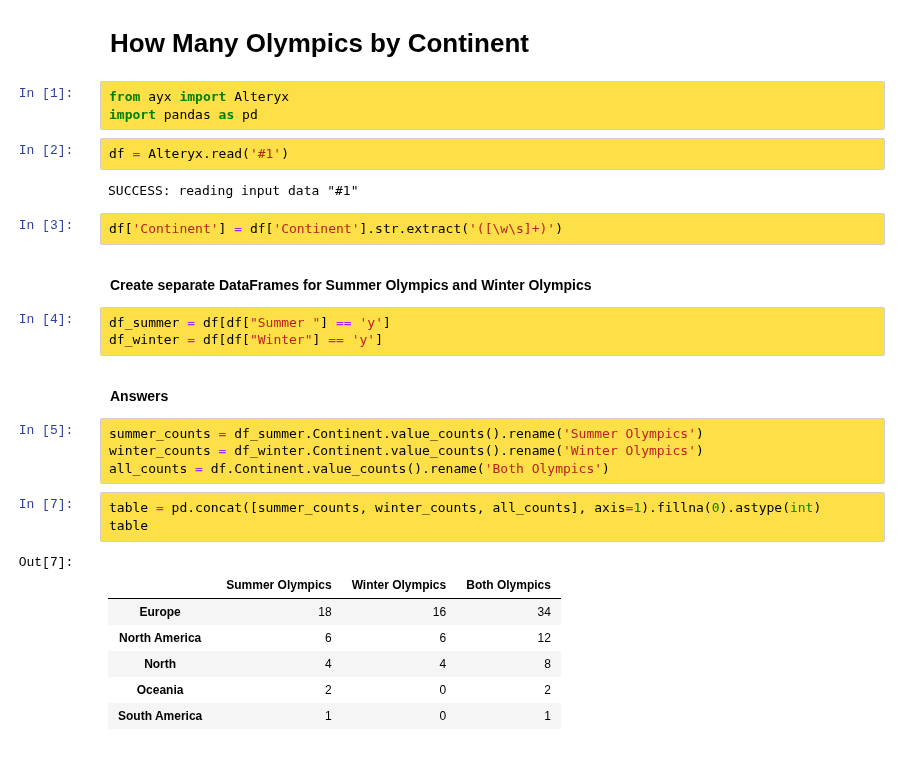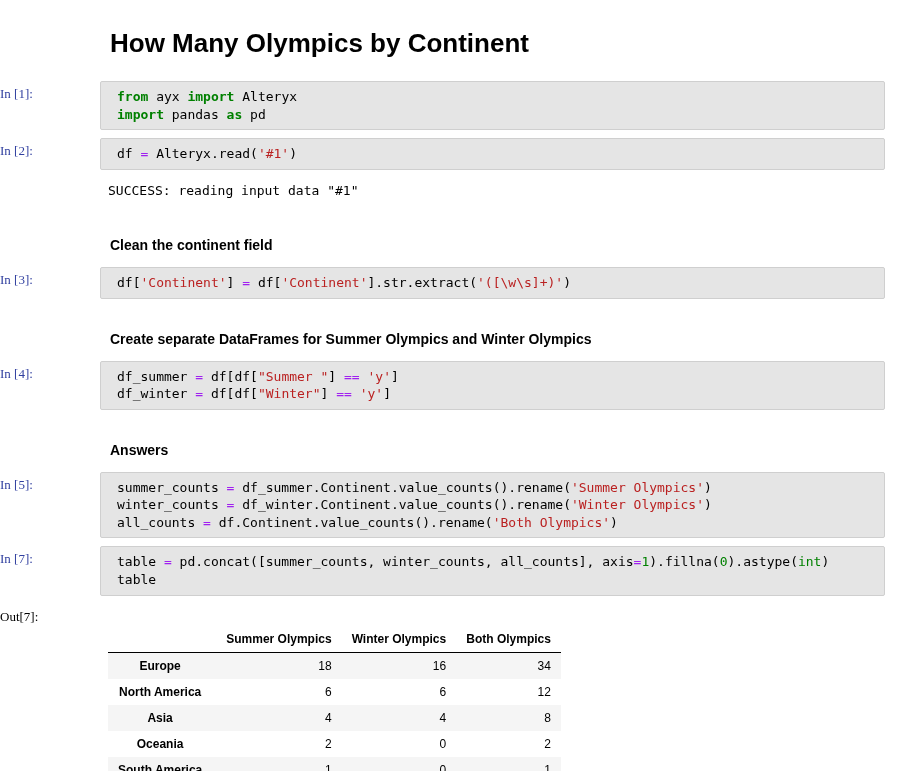--- a/index.html
+++ b/index.html
@@ -12,34 +12,34 @@
       font-size: 14px;
     }
     .notebook { width: 905px; padding: 8px 0 20px 0; }
     .title-cell { padding: 0 20px 0 110px; margin: 20px 0 18px 0; }
     .title-cell h1 { font-size: 26px; font-weight: 700; margin: 0; }
     .text-cell { padding: 0 20px 0 110px; margin: 28px 0 10px 0; }
     .text-cell h4 { font-size: 14px; font-weight: 700; margin: 0; }
     .cell { display: flex; align-items: flex-start; padding: 4px 20px 4px 0; }
     .prompt {
       flex: 0 0 100px;
-      text-align: left;
+      text-align: center;
       padding: 5px 8px 0 0;
-      font-family: Liberation Serif, serif;
+      font-family: Liberation Mono, monospace;
       font-size: 13px;
       color: #303F9F;
       min-height: 1em;
     }
     .prompt.out { color: #000000; }
     .input-area {
       flex: 1;
-      background: #e5e5e5;
+      background: #fde047;
       border: 1px solid #cfcfcf;
       border-radius: 2px;
-      padding: 6px 16px;
+      padding: 6px 8px;
     }
     .output-area { flex: 1; padding: 4px 8px 6px 8px; }
     pre.code {
       margin: 0;
       font-family: "Menlo", "Consolas", "DejaVu Sans Mono", monospace;
       font-size: 13px;
       line-height: 1.35;
       white-space: pre;
     }
     pre.output {
@@ -92,23 +92,20 @@
 <pre class="code"><span>df </span><span class="op">=</span><span> Alteryx.read(</span><span class="str">'#1'</span><span>)</span></pre>
     </div>
   </div>
   <div class="cell">
     <div class="prompt"></div>
     <div class="output-area">
       <pre class="output">SUCCESS: reading input data "#1"</pre>
     </div>
   </div>
 
-  <div class="text-cell">
-    <h4>Clean the continent field</h4>
-  </div>
 
   <div class="cell">
     <div class="prompt">In [3]:</div>
     <div class="input-area">
 <pre class="code"><span>df[</span><span class="str">'Continent'</span><span>] </span><span class="op">=</span><span> df[</span><span class="str">'Continent'</span><span>].str.extract(</span><span class="str">'([\w\s]+)'</span><span>)</span></pre>
     </div>
   </div>
 
   <div class="text-cell">
     <h4>Create separate DataFrames for Summer Olympics and Winter Olympics</h4>
@@ -161,21 +158,21 @@
             <td>16</td>
             <td>34</td>
           </tr>
           <tr>
             <th>North America</th>
             <td>6</td>
             <td>6</td>
             <td>12</td>
           </tr>
           <tr>
-            <th>Asia</th>
+            <th>North</th>
             <td>4</td>
             <td>4</td>
             <td>8</td>
           </tr>
           <tr>
             <th>Oceania</th>
             <td>2</td>
             <td>0</td>
             <td>2</td>
           </tr>

